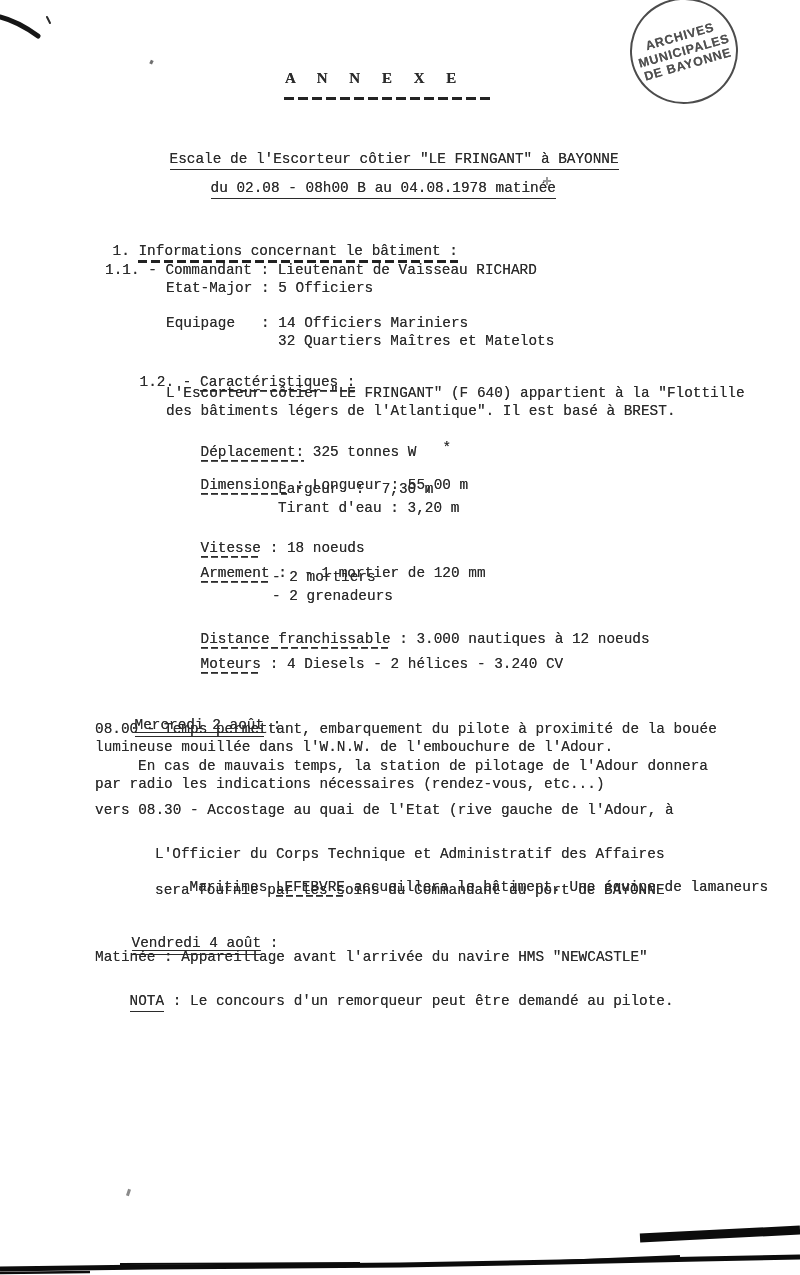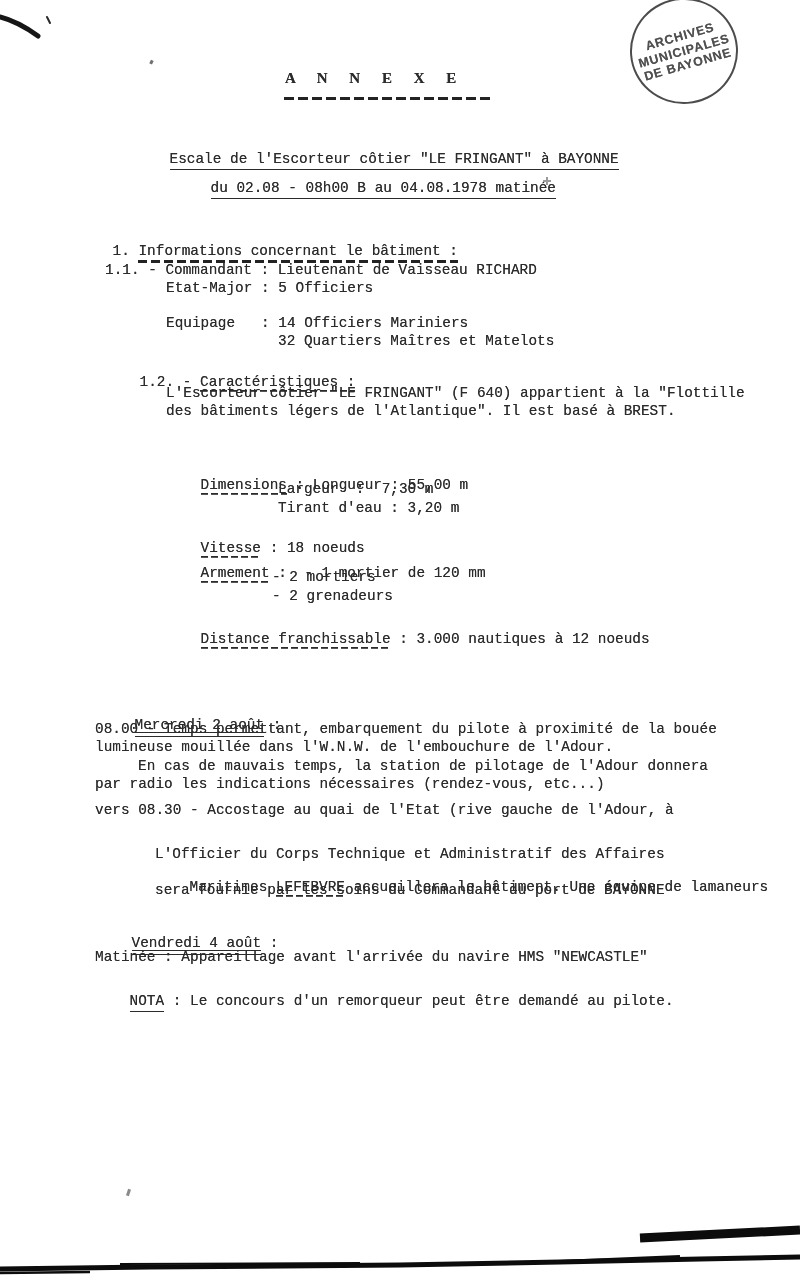--- a/index.html
+++ b/index.html
@@ -106,20 +106,23 @@
   <div class="line" style="left:166px;top:316px">Equipage   : 14 Officiers Mariniers</div>
   <div class="line" style="left:278px;top:334px">32 Quartiers Maîtres et Matelots</div>
 
   <div class="line" style="left:105px;top:360px">
     <span>1.2. - </span><span class="u-dash">Caractéristiques :</span>
   </div>
 
   <div class="line" style="left:166px;top:386px">L'Escorteur côtier "LE FRINGANT" (F 640) appartient à la "Flottille</div>
   <div class="line" style="left:166px;top:404px">des bâtiments légers de l'Atlantique". Il est basé à BREST.</div>
 
+  <div class="line" style="left:166px;top:430px">
+    <span class="u-dash">Déplacement:</span><span> 325 tonnes W   </span><span class="note-star">*</span>
+  </div>
 
   <div class="line" style="left:166px;top:463px">
     <span class="u-dash">Dimensions</span><span> : Longueur : 55,00 m</span>
   </div>
   <div class="line" style="left:278px;top:482px">Largeur  :  7,30 m</div>
   <div class="line" style="left:278px;top:501px">Tirant d'eau : 3,20 m</div>
 
   <div class="line" style="left:166px;top:526px">
     <span class="u-dash">Vitesse</span><span> : 18 noeuds</span>
   </div>
@@ -127,20 +130,23 @@
   <div class="line" style="left:166px;top:551px">
     <span class="u-dash">Armement</span><span> :  - 1 mortier de 120 mm</span>
   </div>
   <div class="line" style="left:272px;top:570px">- 2 mortiers</div>
   <div class="line" style="left:272px;top:589px">- 2 grenadeurs</div>
 
   <div class="line" style="left:166px;top:617px">
     <span class="u-dash">Distance franchissable</span><span> : 3.000 nautiques à 12 noeuds</span>
   </div>
 
+  <div class="line" style="left:166px;top:642px">
+    <span class="u-dash">Moteurs</span><span> : 4 Diesels - 2 hélices - 3.240 CV</span>
+  </div>
 
 
   <div class="line" style="left:100px;top:703px">
     <span class="u-double">Mercredi 2 août</span><span> :</span>
   </div>
 
   <div class="line" style="left:95px;top:722px">08.00 - Temps permettant, embarquement du pilote à proximité de la bouée</div>
   <div class="line" style="left:95px;top:740px">lumineuse mouillée dans l'W.N.W. de l'embouchure de l'Adour.</div>
   <div class="line" style="left:138px;top:759px">En cas de mauvais temps, la station de pilotage de l'Adour donnera</div>
   <div class="line" style="left:95px;top:777px">par radio les indications nécessaires (rendez-vous, etc...)</div>

